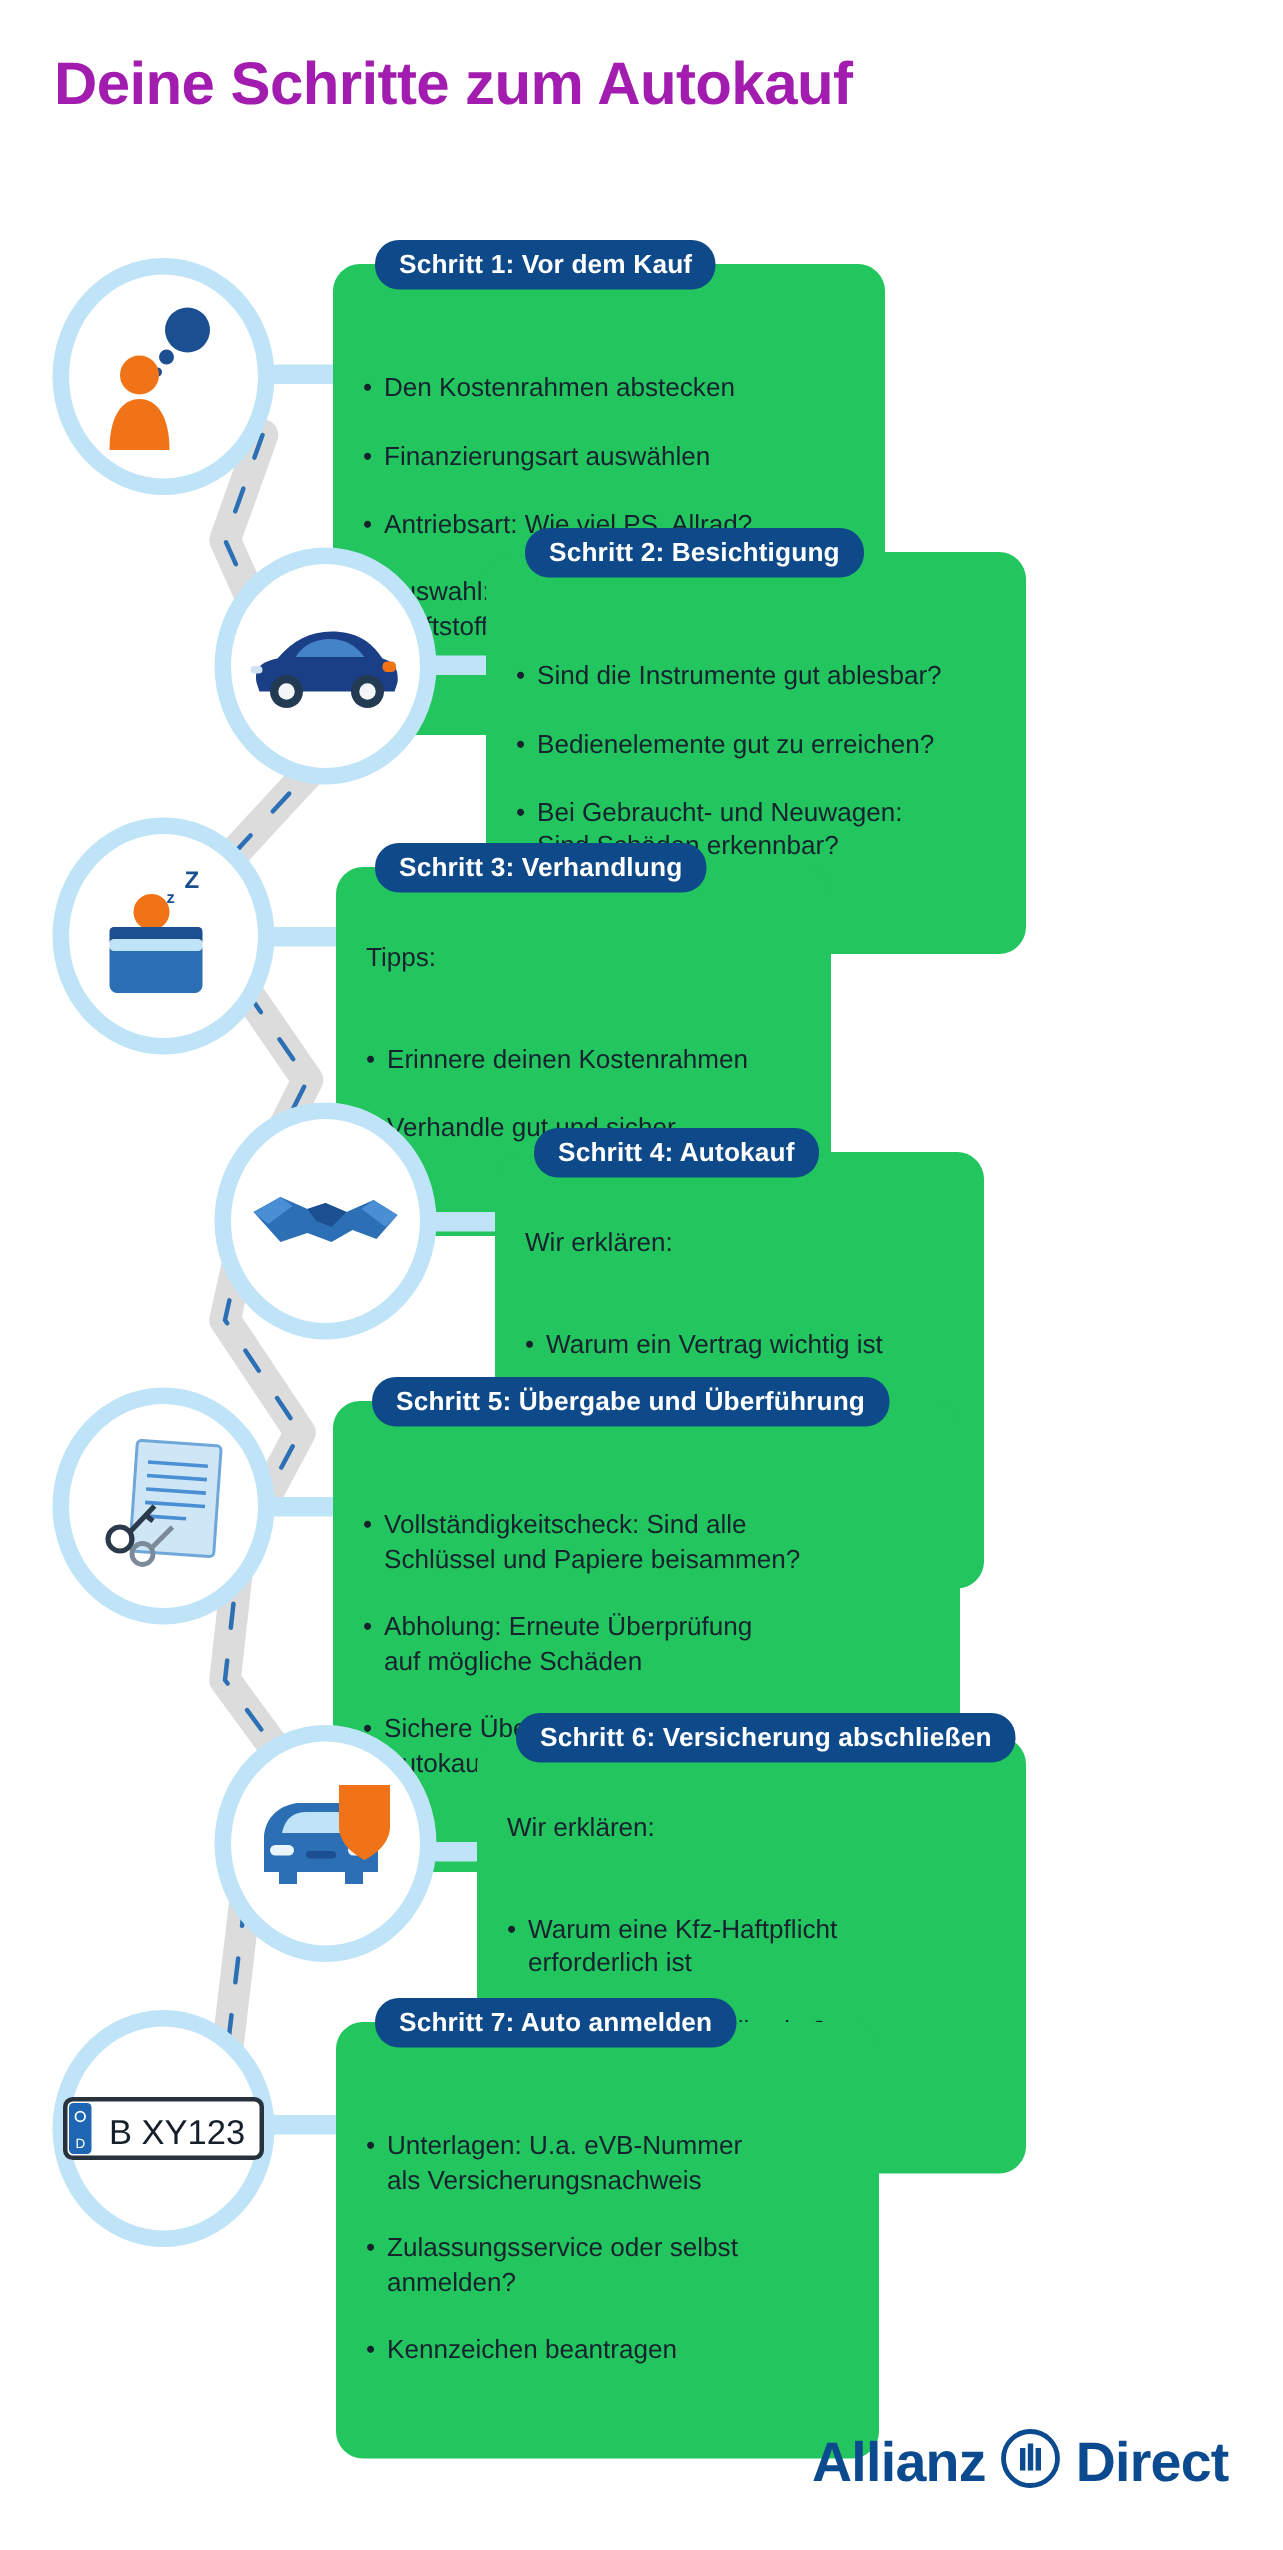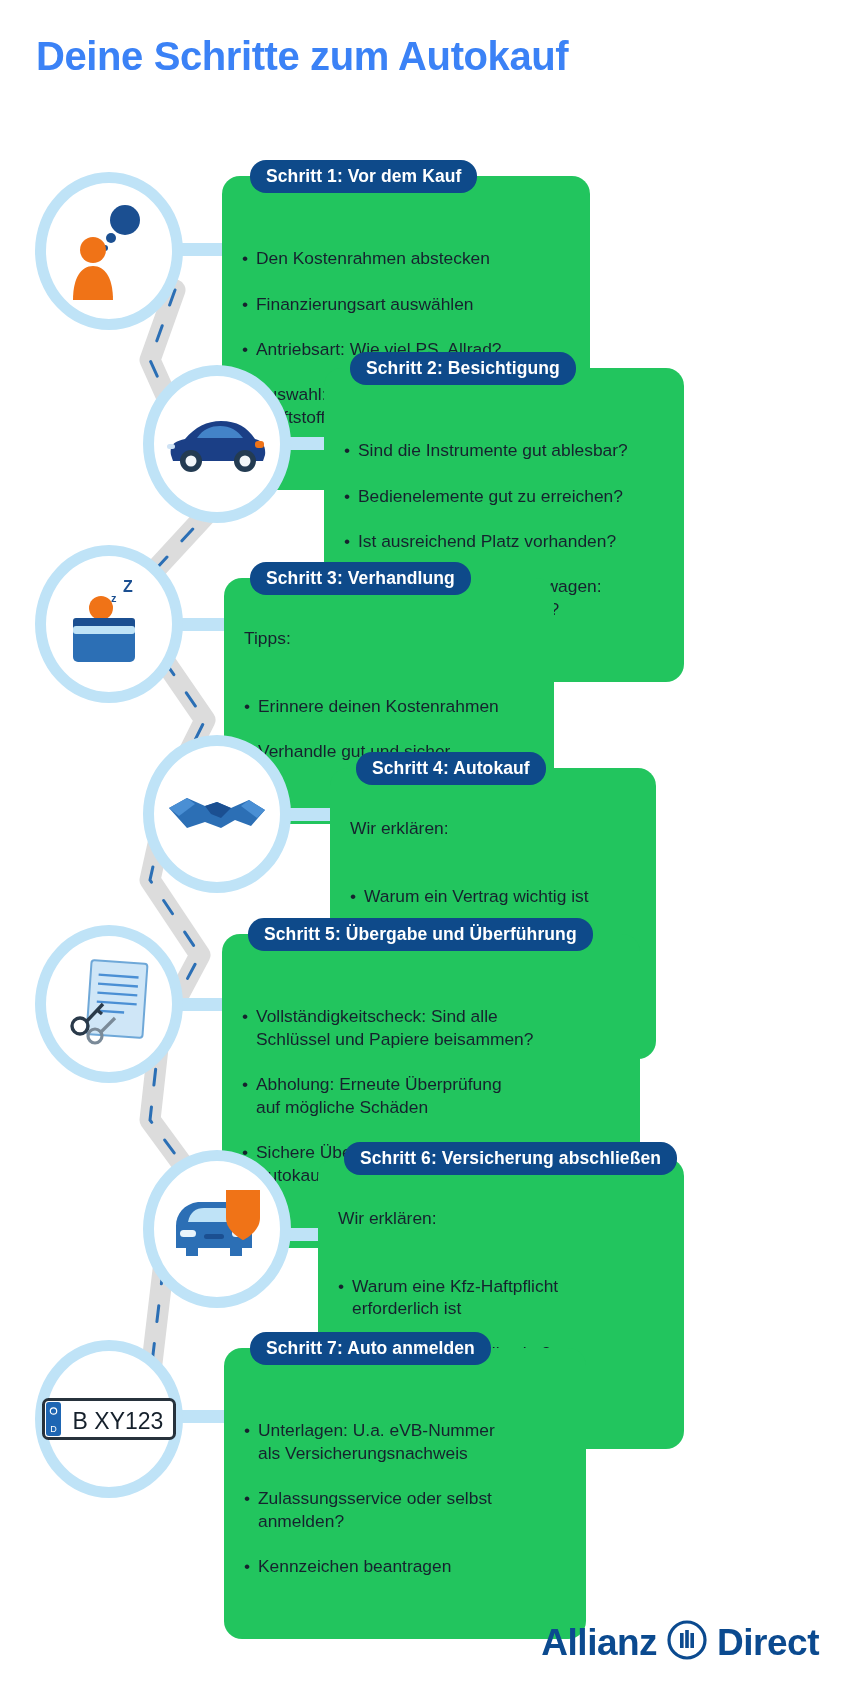--- a/index.html
+++ b/index.html
@@ -18,21 +18,21 @@
   }
 
   
   .page-title {
     position: absolute;
     left: 36px;
     top: 34px;
     font-size: 40px;
     font-weight: bold;
     letter-spacing: -0.4px;
-    color: #3b82f6;
+    color: #a21caf;
     white-space: nowrap;
   }
 
   
   .road-layer {
     position: absolute;
     left: 0; top: 0;
     width: 855px; height: 1700px;
     z-index: 0;
     pointer-events: none;
@@ -185,21 +185,20 @@
       </svg>
     </span>
   </div>
   <div class="connector" style="left:286px; top:437px; width:42px;"></div>
   <div class="step-card pad" style="left:324px; top:368px; width:360px;">
     <div class="step-header" style="left:26px;text-align:right;">Schritt 2: Besichtigung</div>
     <div class="step-body">
       <ul class="bullet-list">
         <li>Sind die Instrumente gut ablesbar?</li>
         <li>Bedienelemente gut zu erreichen?</li>
-        <li>Ist ausreichend Platz vorhanden?</li>
         <li>Bei Gebraucht- und Neuwagen:
 Sind Schäden erkennbar?</li>
       </ul>
     </div>
   </div>
 </div>
 
 <div class="step">
   <div class="step-circle" style="left:35px; top:545px;">
     <span>

